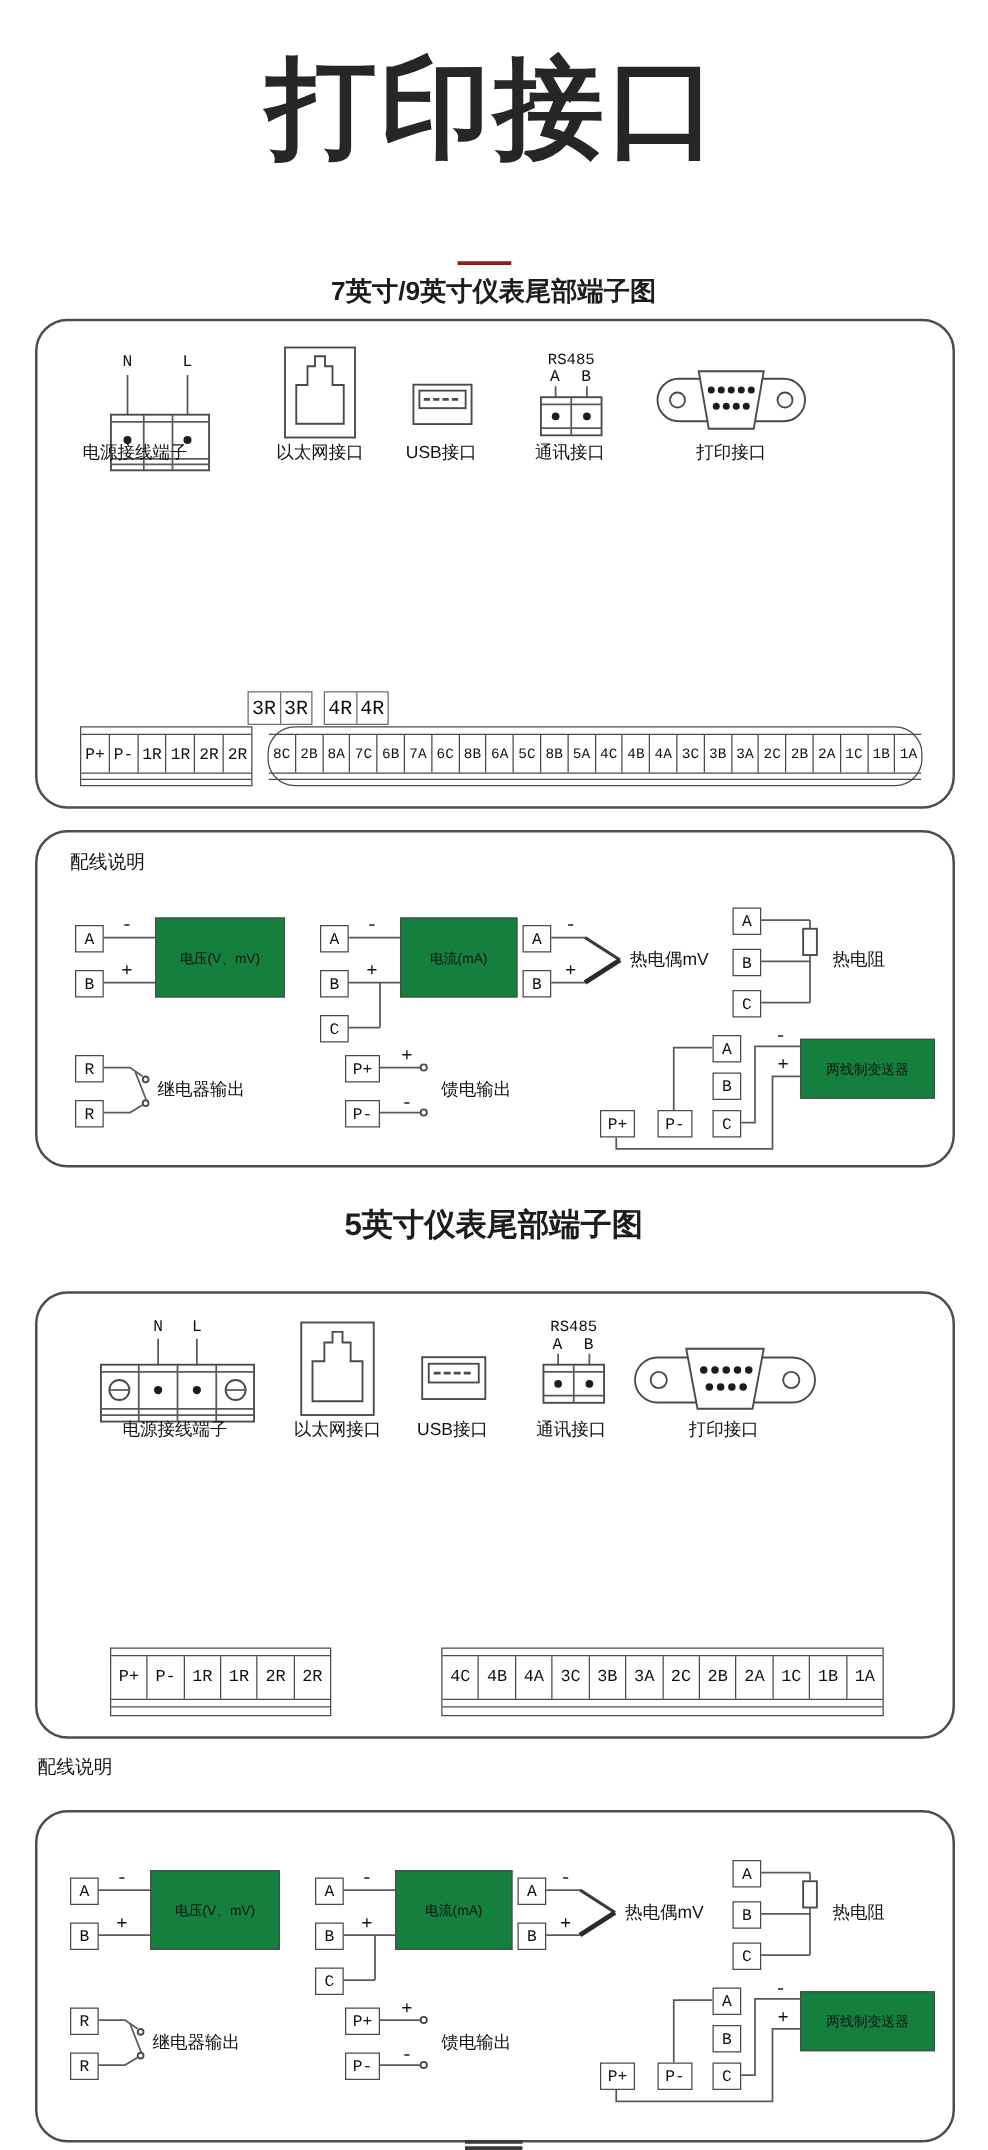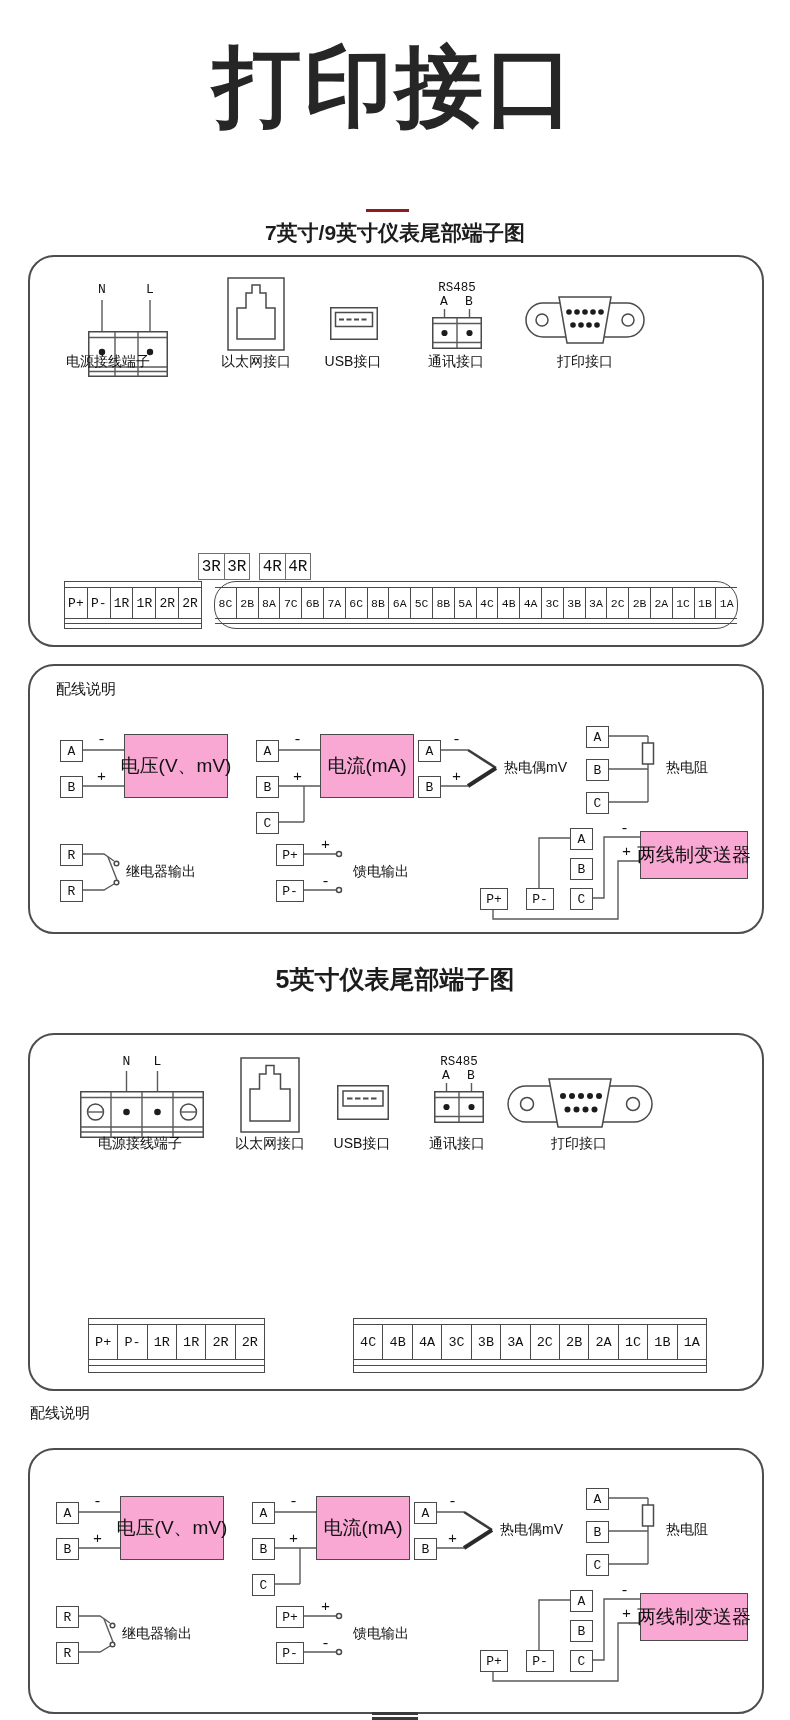--- a/index.html
+++ b/index.html
@@ -41,22 +41,22 @@
   .aux{position:absolute;display:flex;width:50px;height:25px;border:1.5px solid #6e6e6e;box-sizing:content-box;background:#fff;}
   .aux .cell{border-left:1.5px solid #6e6e6e;font-size:16px;}
   .aux .cell:first-child{border-left:none;}
   
   .diagram{position:absolute;}
   .diagram svg{position:absolute;left:0;top:0;overflow:visible;}
   .pin{position:absolute;width:21px;height:20px;border:1.5px solid #4a4a4a;background:#fff;
     display:flex;align-items:center;justify-content:center;
     font-family:"Liberation Mono","DejaVu Sans Mono",monospace;font-size:13px;z-index:2;}
   .pin.wide{width:26px;}
-  .target{position:absolute;border:1.5px solid #4a4a4a;background:#f9a8d4;display:flex;align-items:center;
-    justify-content:center;font-size:19px;white-space:nowrap;z-index:2;}
+  .target{position:absolute;border:1.5px solid #4a4a4a;background:#15803d;display:flex;align-items:center;
+    justify-content:center;font-size:11px;white-space:nowrap;z-index:2;}
   .sign{position:absolute;font-family:"Liberation Mono","DejaVu Sans Mono",monospace;font-size:15px;line-height:1;z-index:3;}
   .dlabel{position:absolute;font-size:14px;white-space:nowrap;color:#111;z-index:3;}
   .bottom-frag{position:absolute;left:372px;top:1712px;width:46px;}
   .bottom-frag .bar{height:2.5px;background:#3a3a3a;margin-bottom:2.5px;}
 </style>
 </head>
 <body>
 
 <div class="main-title">打印接口</div>
 <div class="red-divider" style="background: rgb(143, 29, 29);"></div>

